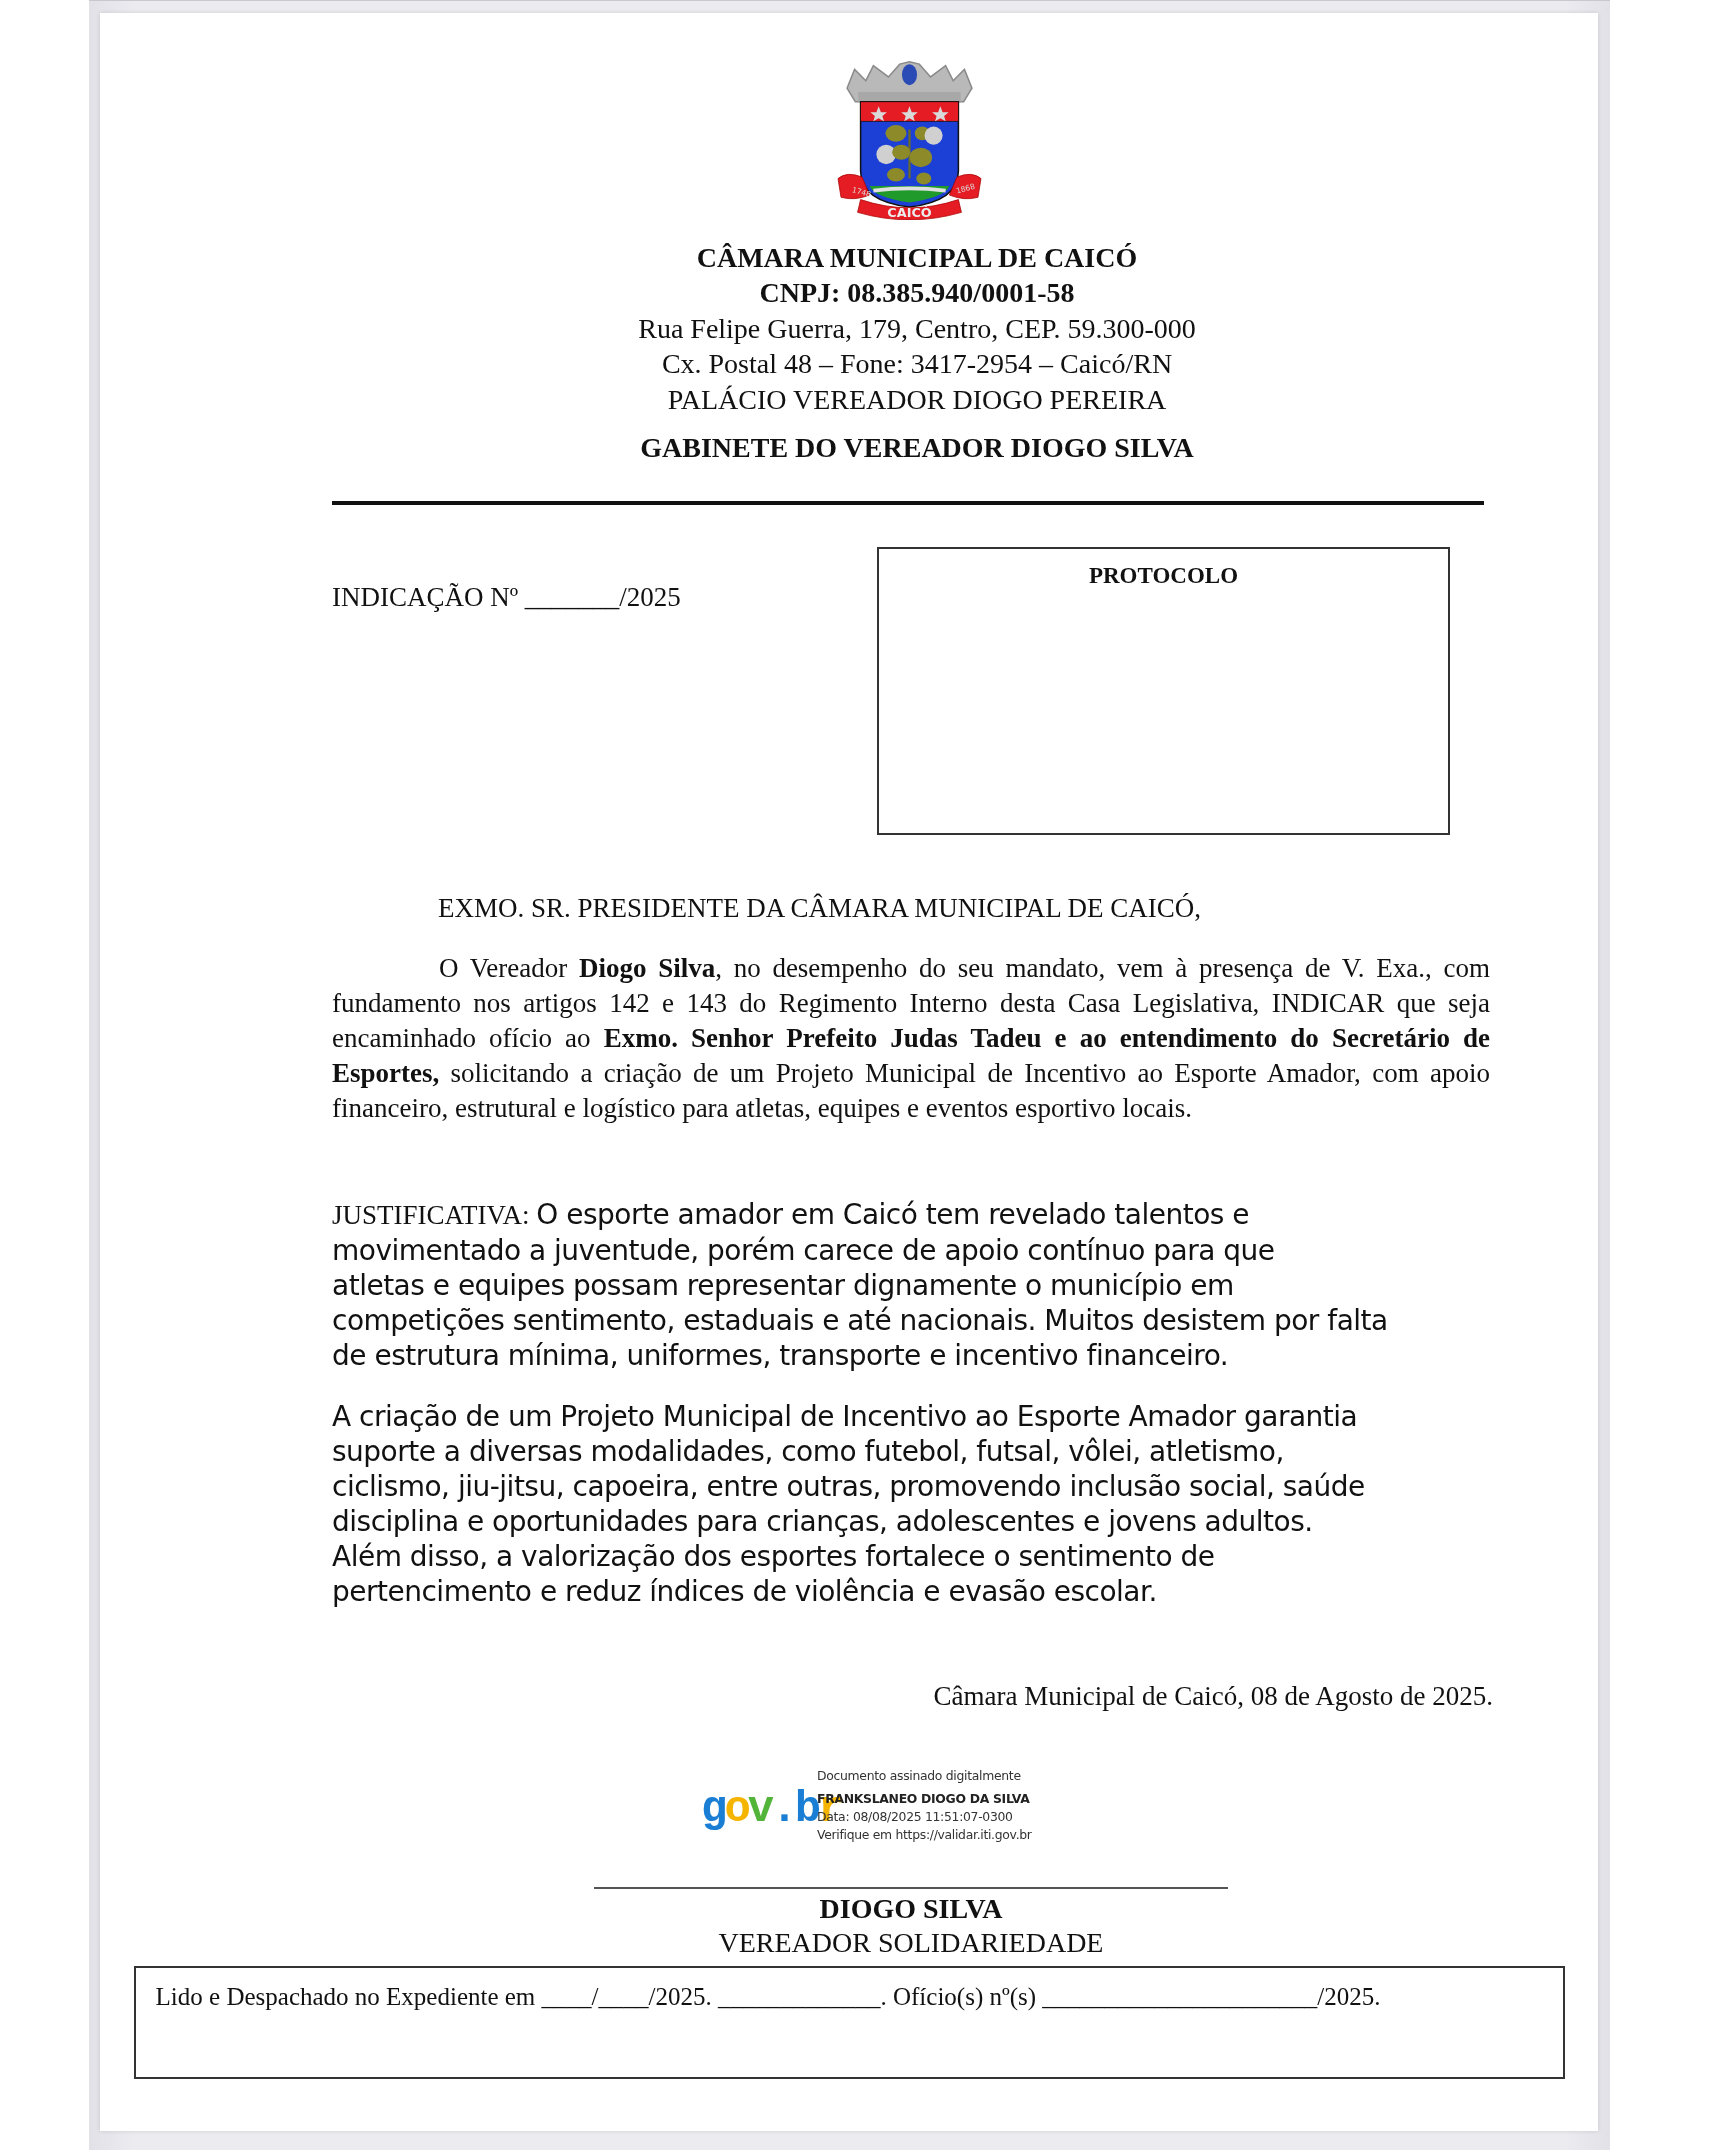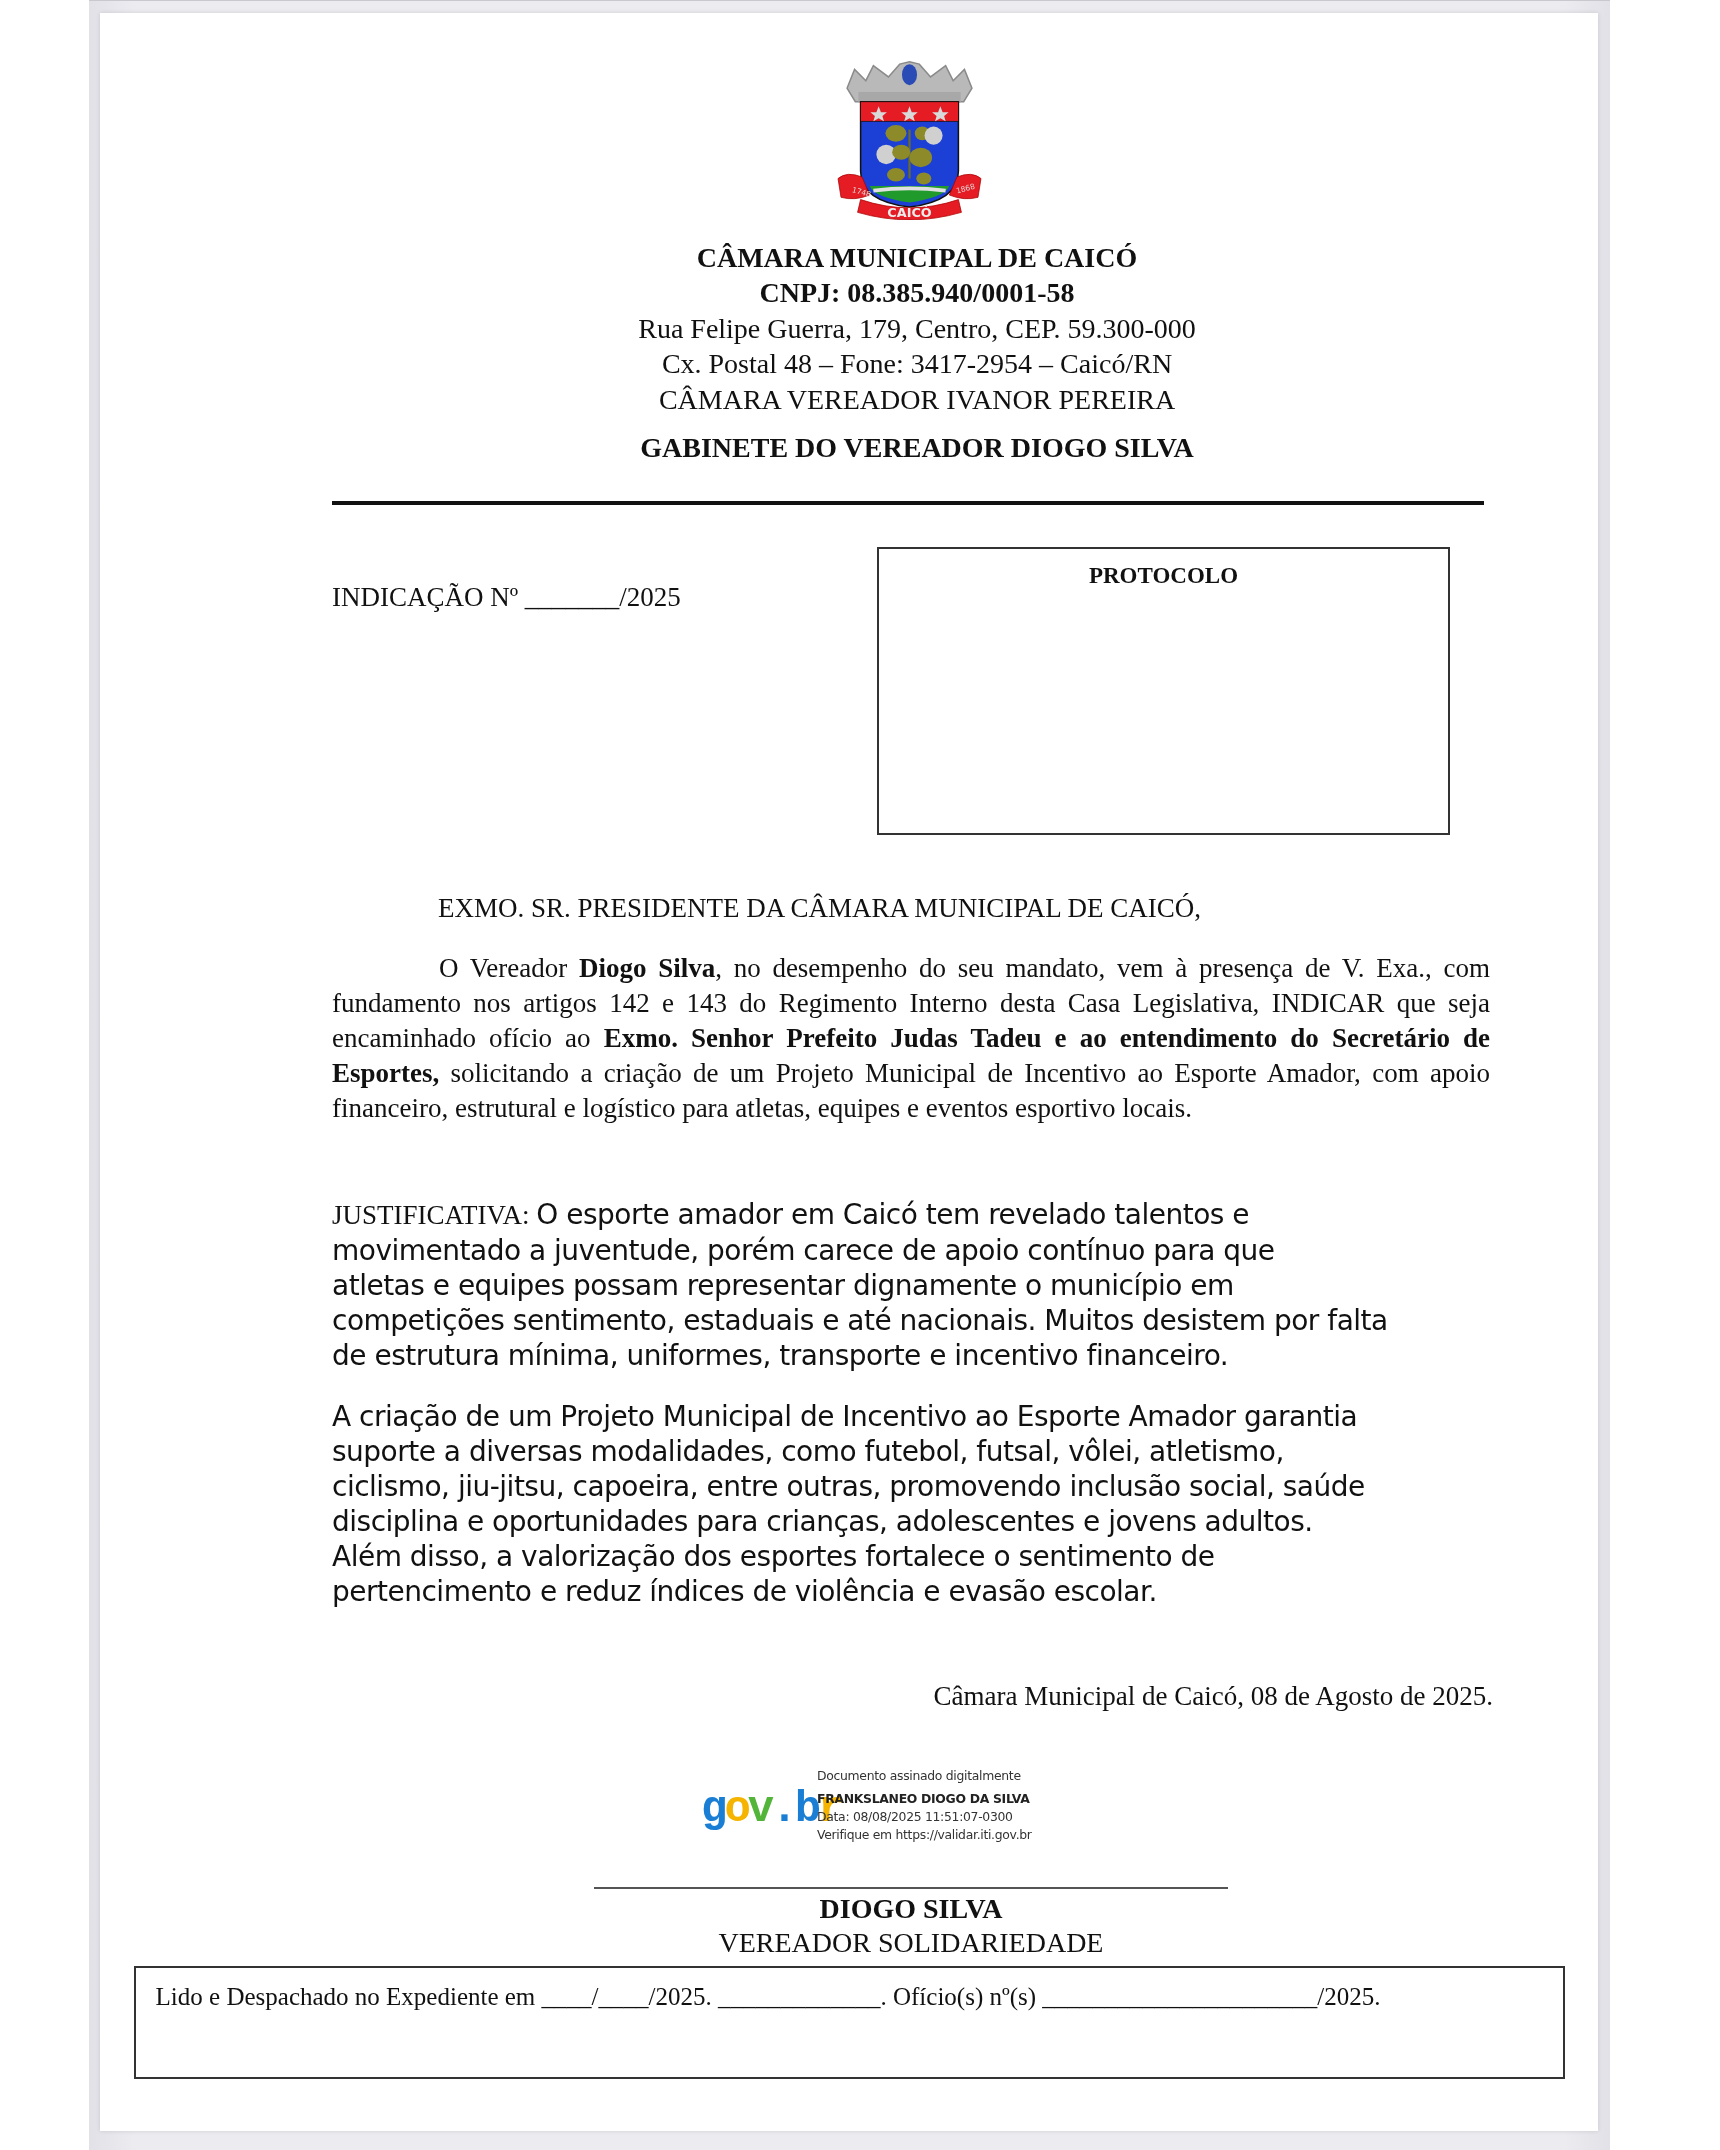--- a/index.html
+++ b/index.html
@@ -101,21 +101,21 @@
   <path d="M38 188 Q103 210 168 188 L172 205 Q103 225 34 205 Z" fill="#e51c24" stroke="#a00" stroke-width="1"></path>
   <text x="26" y="178" font-family="DejaVu Sans, sans-serif" font-size="10" fill="#ddd" transform="rotate(15 26 178)">1748</text>
   <text x="166" y="180" font-family="DejaVu Sans, sans-serif" font-size="10" fill="#ddd" transform="rotate(-15 166 180)">1868</text>
   <text x="103" y="211" text-anchor="middle" font-family="DejaVu Sans, sans-serif" font-size="17" font-weight="bold" fill="#ececec">CAICÓ</text>
 </svg>
 
 <div class="hdr-line hdr-bold" style="top:242px;">CÂMARA MUNICIPAL DE CAICÓ</div>
 <div class="hdr-line hdr-bold" style="top:277px;">CNPJ: 08.385.940/0001-58</div>
 <div class="hdr-line hdr-reg" style="top:313px;">Rua Felipe Guerra, 179, Centro, CEP. 59.300-000</div>
 <div class="hdr-line hdr-reg" style="top:348px;">Cx. Postal 48 – Fone: 3417-2954 – Caicó/RN</div>
-<div class="hdr-line hdr-reg" style="top:384px;">CÂMARA VEREADOR IVANOR PEREIRA</div>
+<div class="hdr-line hdr-reg" style="top:384px;">PALÁCIO VEREADOR DIOGO PEREIRA</div>
 <div class="hdr-line hdr-bold" style="top:432px;">GABINETE DO VEREADOR DIOGO SILVA</div>
 
 <div class="rule"></div>
 
 <div class="indicacao">INDICAÇÃO Nº _______/2025</div>
 <div class="protocolo-box">
   <div class="protocolo-label">PROTOCOLO</div>
 </div>
 
 <div class="salutation">EXMO. SR. PRESIDENTE DA CÂMARA MUNICIPAL DE CAICÓ,</div>

